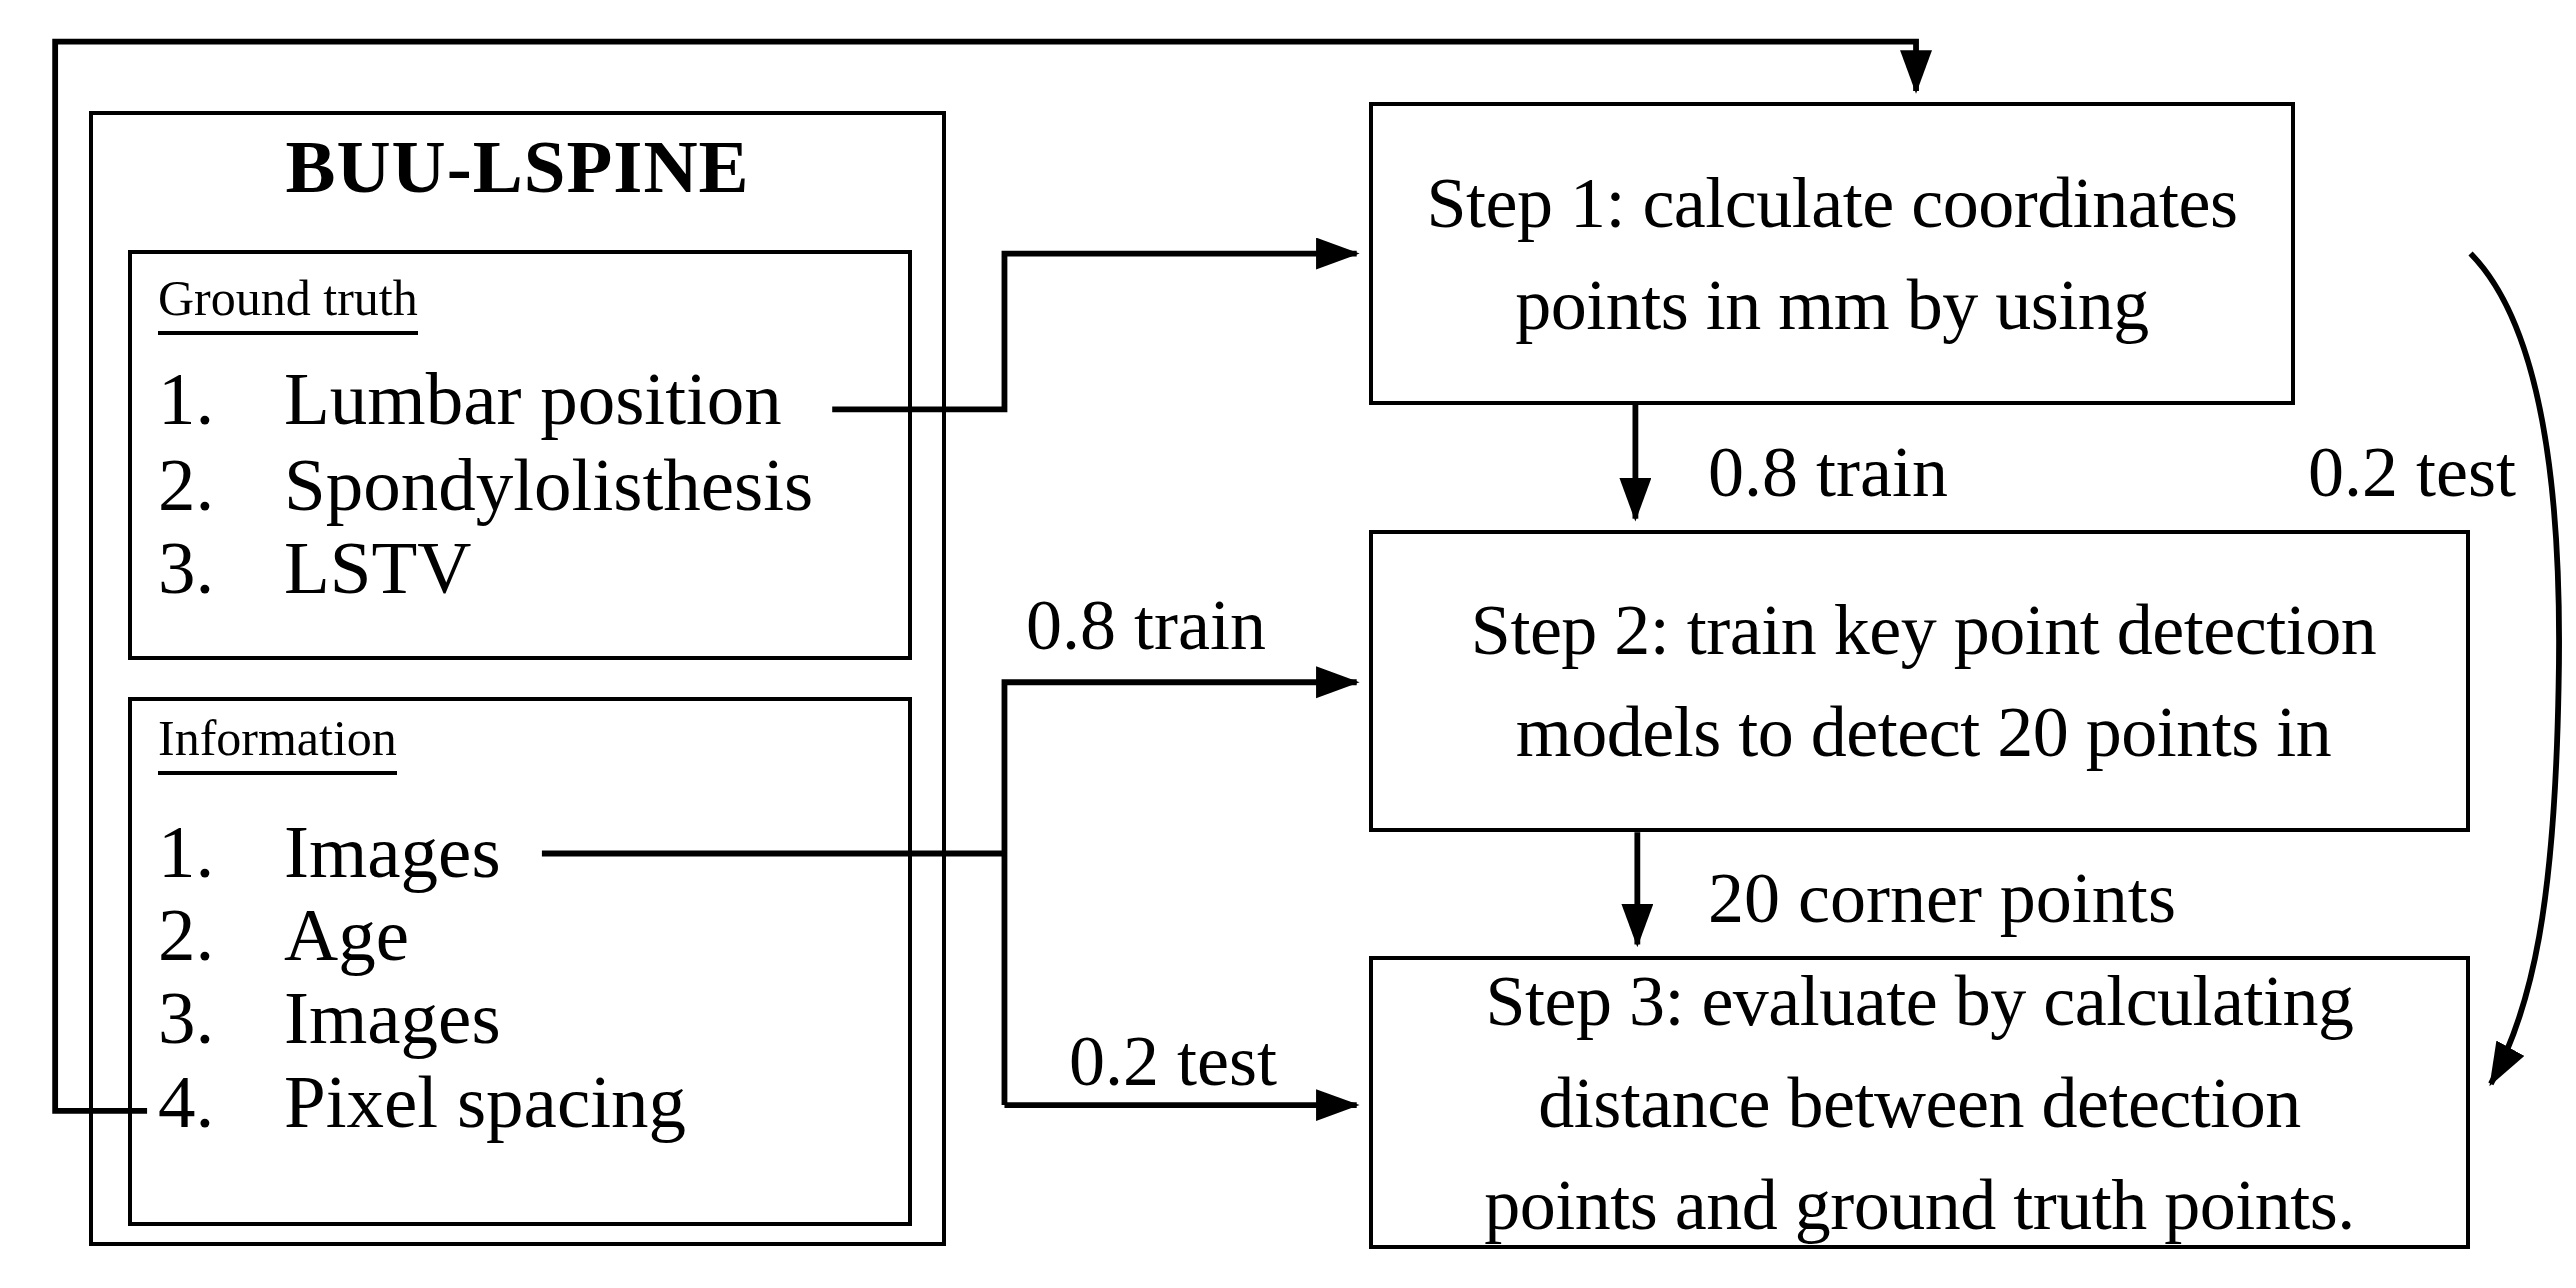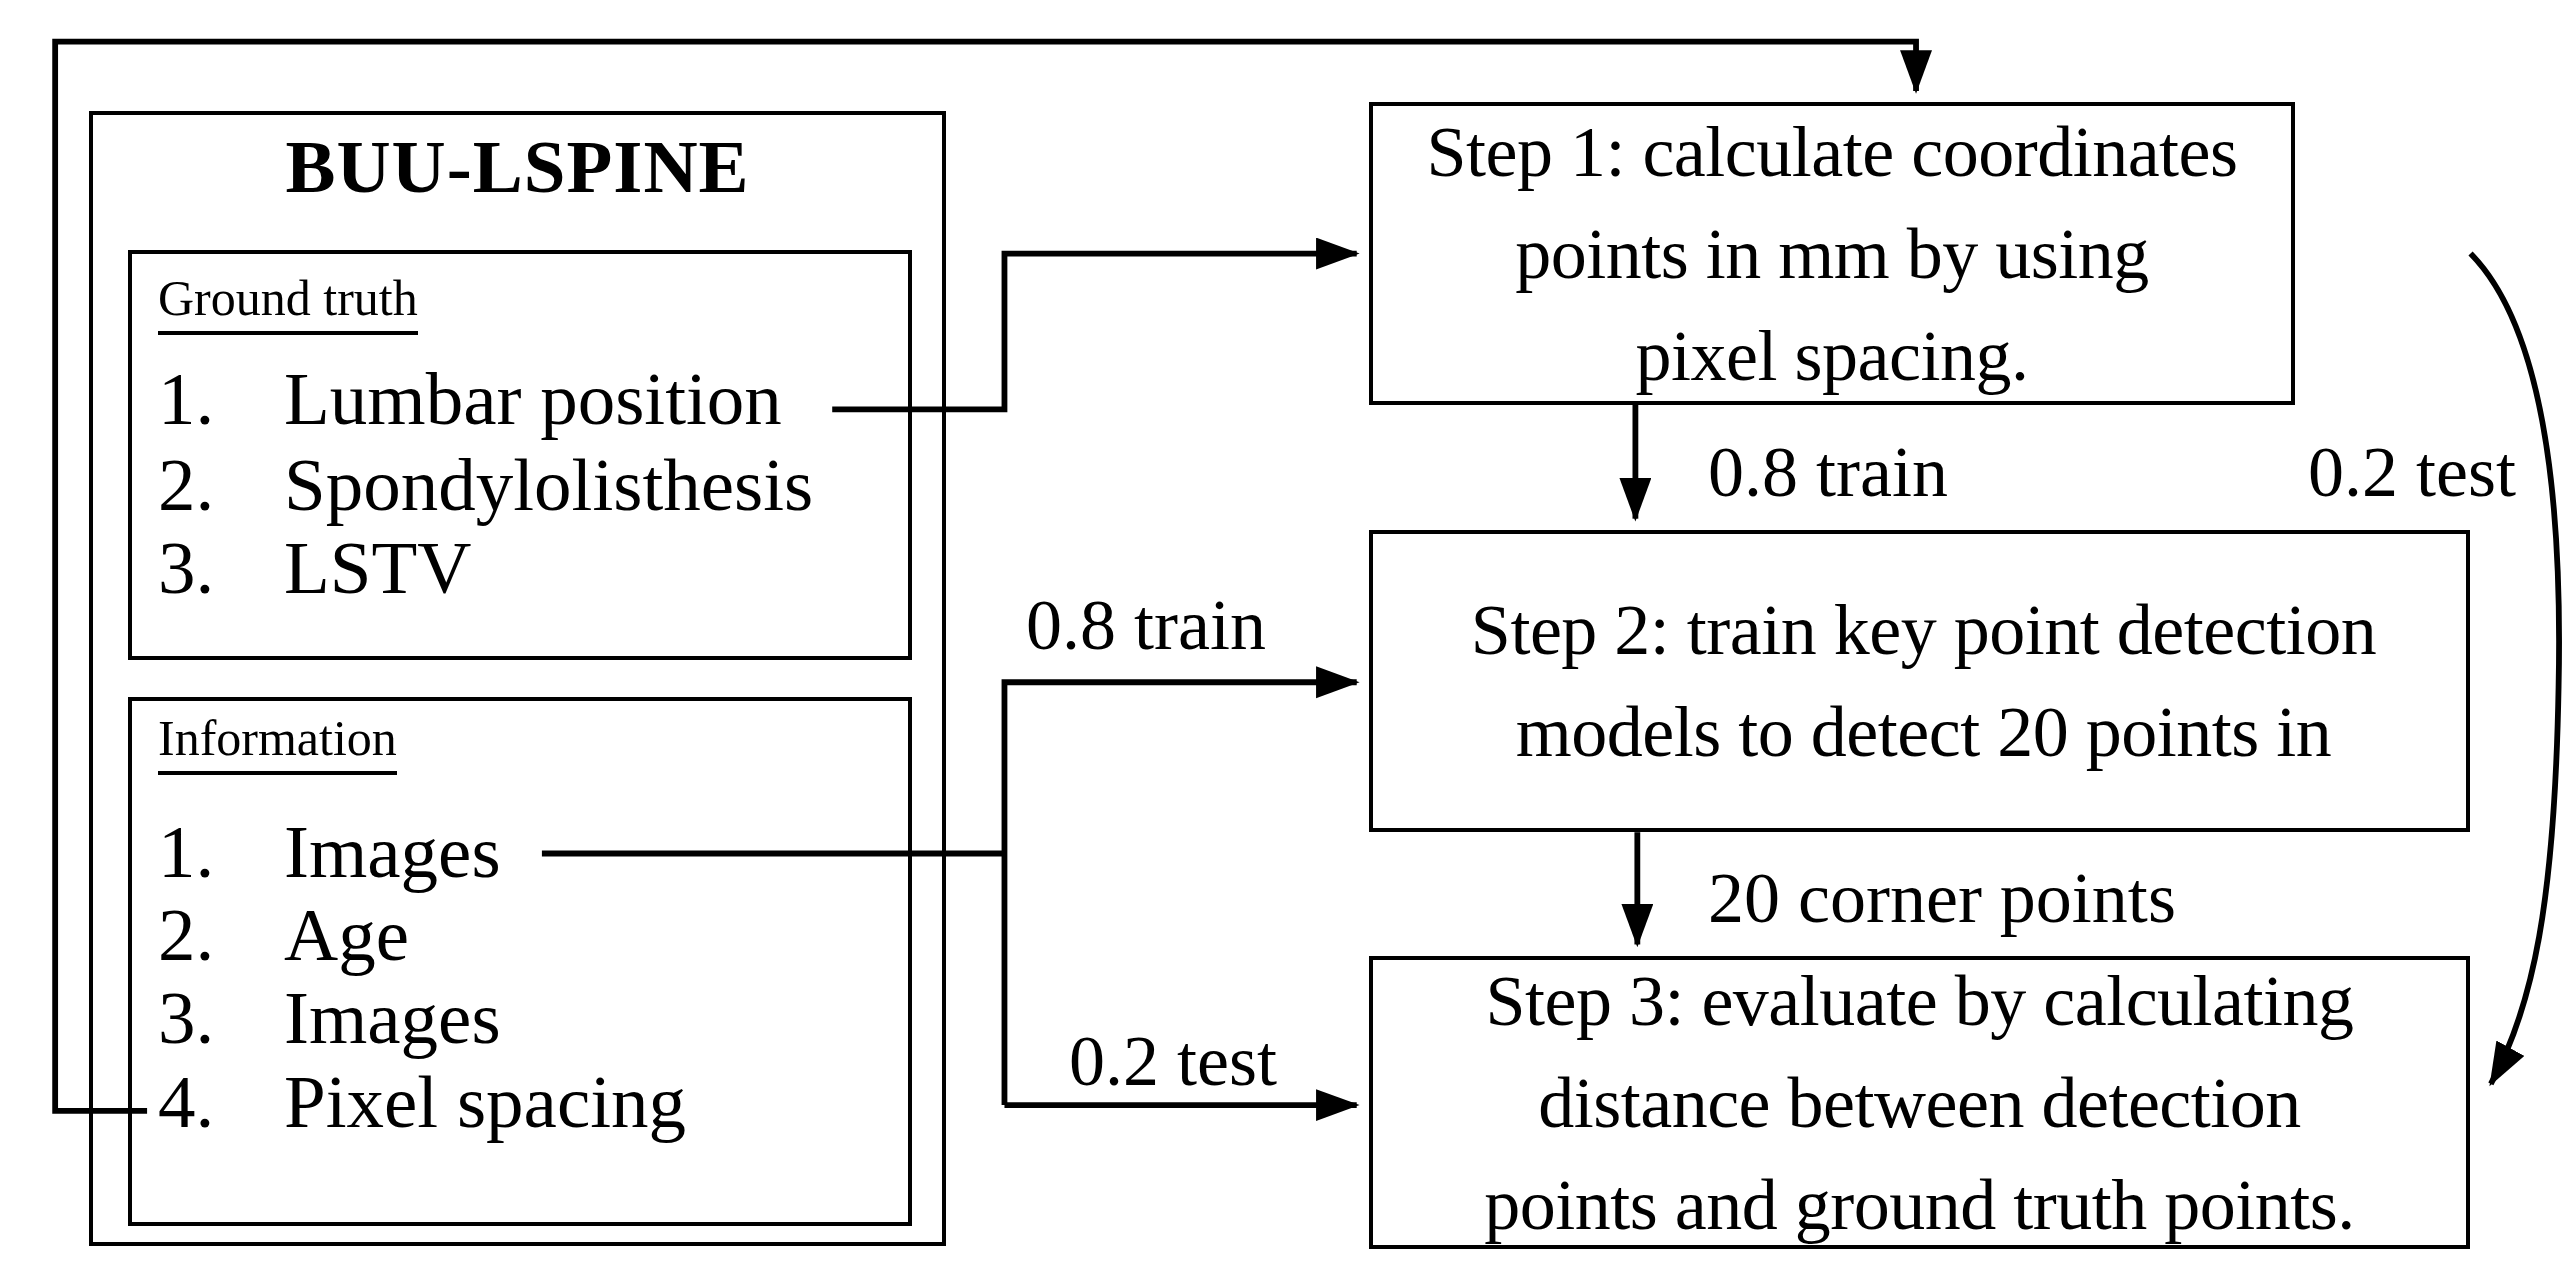--- a/index.html
+++ b/index.html
@@ -127,21 +127,20 @@
     <span class="num">3.</span><span>Images</span>
   </div>
   <div class="list-row" style="top:1059px;">
     <span class="num">4.</span><span>Pixel spacing</span>
   </div>
 
   <div id="step1-box" class="box step-box">
     <div>
       <div class="step-line">Step 1: calculate coordinates</div>
       <div class="step-line">points in mm by using</div>
-      <div class="step-line">pixel spacing.</div>
     </div>
   </div>
   <div id="step2-box" class="box step-box">
     <div>
       <div class="step-line">Step 2: train key point detection</div>
       <div class="step-line">models to detect 20 points in</div>
     </div>
   </div>
   <div id="step3-box" class="box step-box">
     <div>

